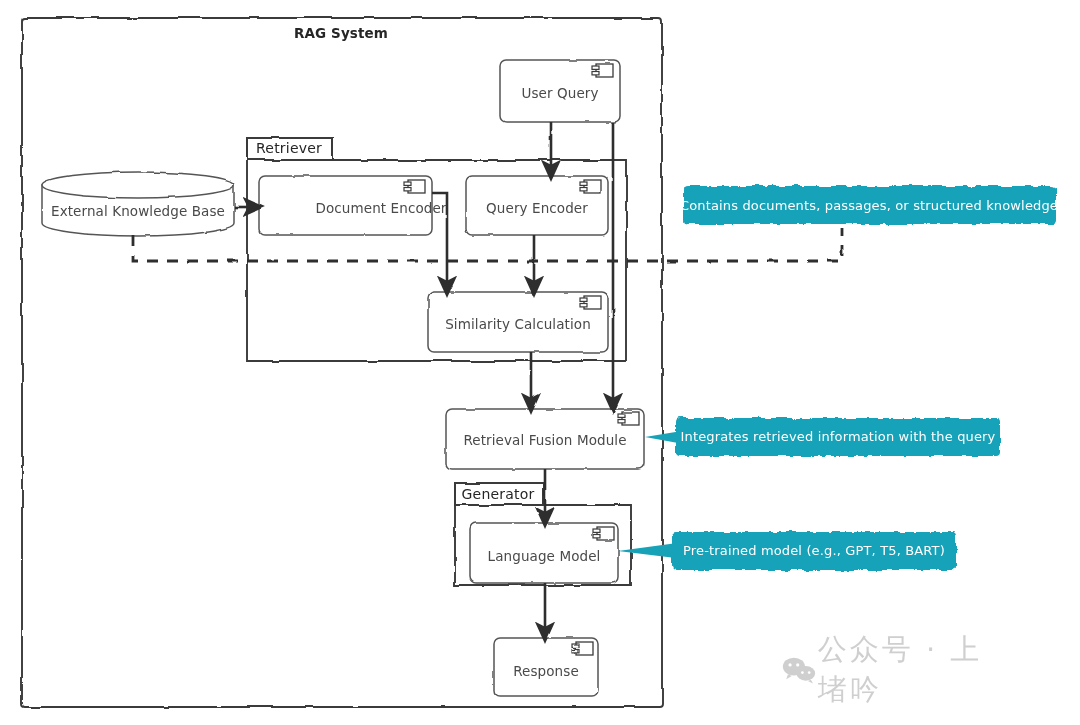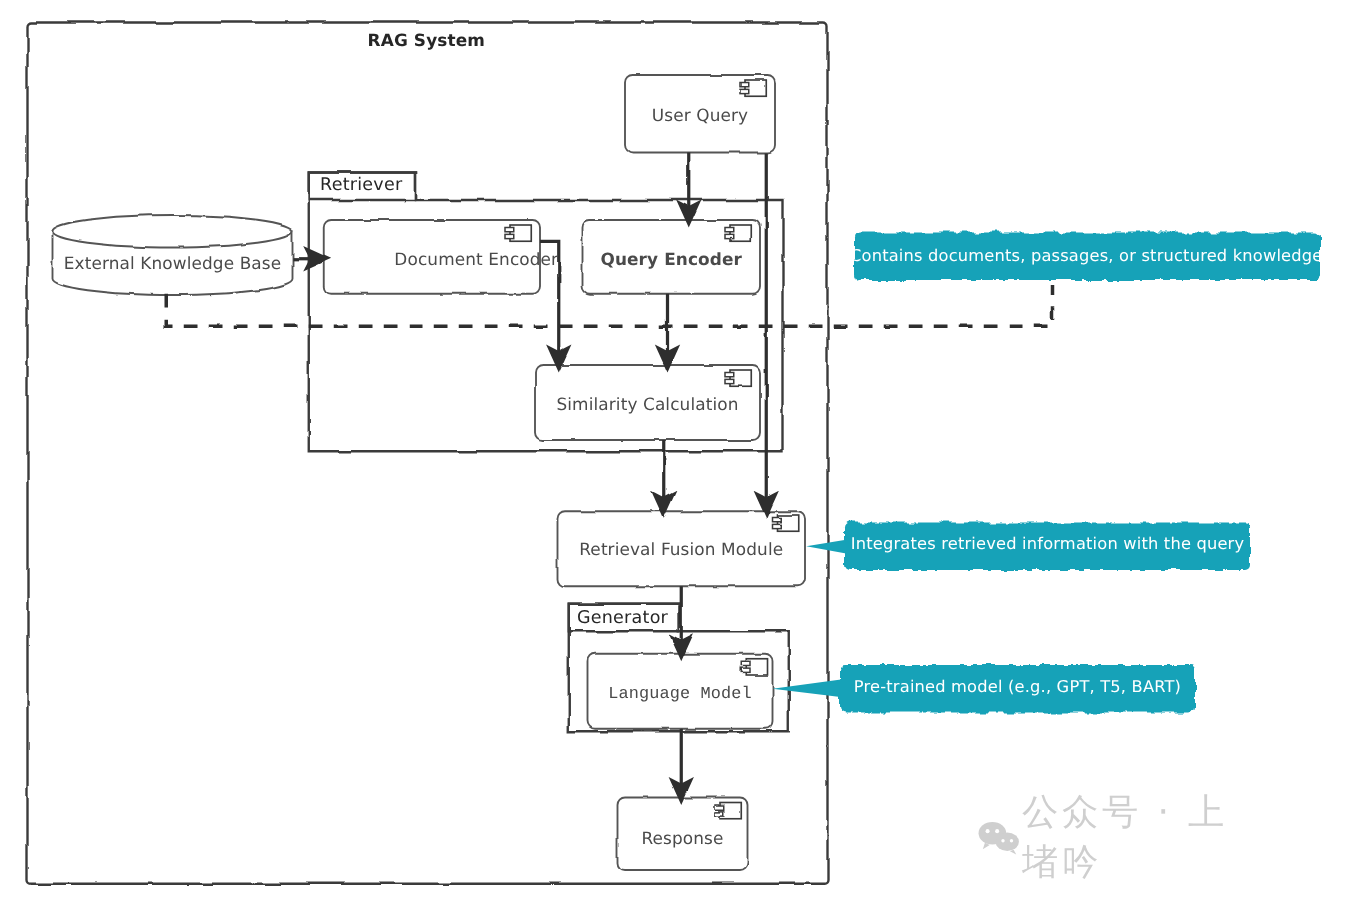--- a/index.html
+++ b/index.html
@@ -181,24 +181,24 @@
   </svg>
 
   <div class="lbl sys" style="left:341px;top:33px;">RAG System</div>
 
   <div class="lbl pkg" style="left:289px;top:148px;">Retriever</div>
   <div class="lbl pkg" style="left:498px;top:494px;">Generator</div>
 
   <div class="lbl" style="left:560px;top:93px;">User Query</div>
   <div class="lbl" style="left:138px;top:211px;">External Knowledge Base</div>
   <div class="lbl" style="left:365px;top:208px;margin-left:16px;">Document Encoder</div>
-  <div class="lbl" style="left:537px;top:208px;font-weight:bold;">Query Encoder</div>
+  <div class="lbl" style="left:537px;top:208px;">Query Encoder</div>
   <div class="lbl" style="left:518px;top:324px;">Similarity Calculation</div>
   <div class="lbl" style="left:545px;top:440px;text-align:center;">Retrieval Fusion Module</div>
-  <div class="lbl" style="left:544px;top:556px;font-family:Liberation Mono, monospace;">Language Model</div>
+  <div class="lbl" style="left:544px;top:556px;">Language Model</div>
   <div class="lbl" style="left:546px;top:671px;">Response</div>
 
   <div class="lbl note" style="left:869px;top:205px;">Contains documents, passages, or structured knowledge</div>
   <div class="lbl note" style="left:838px;top:436px;">Integrates retrieved information with the query</div>
   <div class="lbl note" style="left:814px;top:550px;">Pre-trained model (e.g., GPT, T5, BART)</div>
 
   <div class="wm" style="left:782px;top:670px;">
     <svg class="chat" viewBox="0 0 42 32">
       <ellipse cx="14" cy="12" rx="13" ry="10.5" fill="#cfcfcf"></ellipse>
       <path d="M7 21 L5 27 L11.5 23 Z" fill="#cfcfcf"></path>

